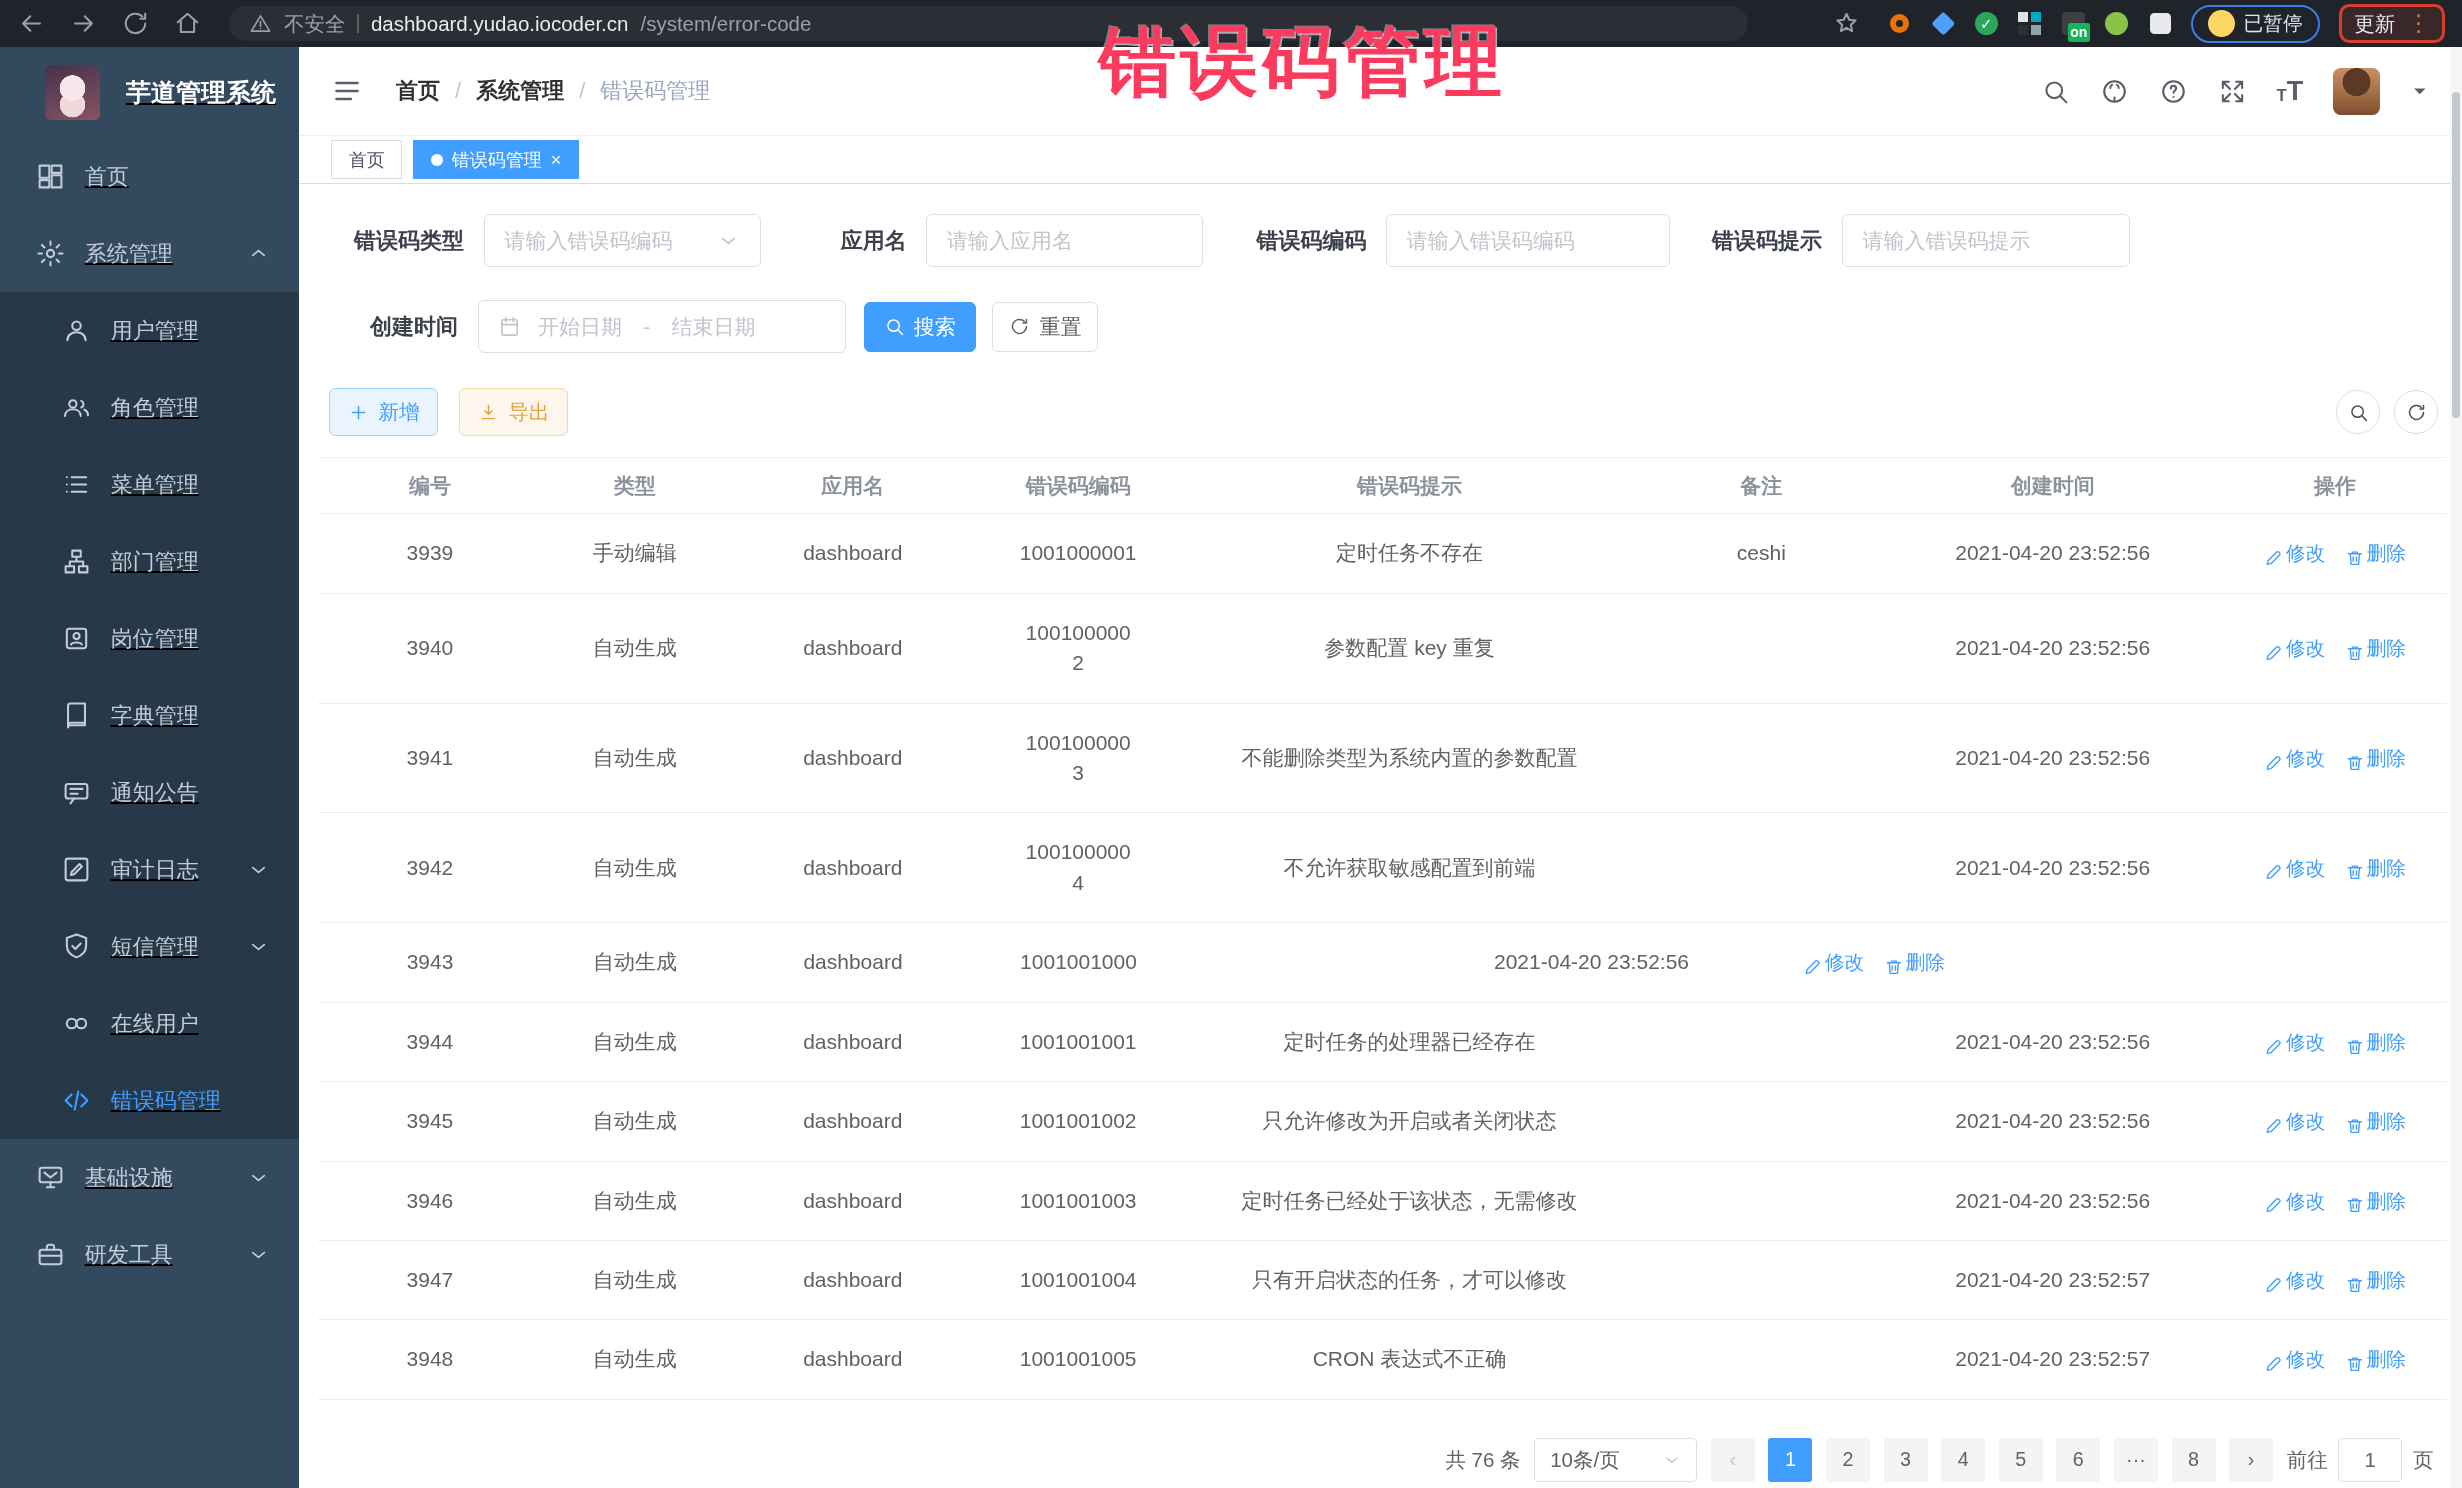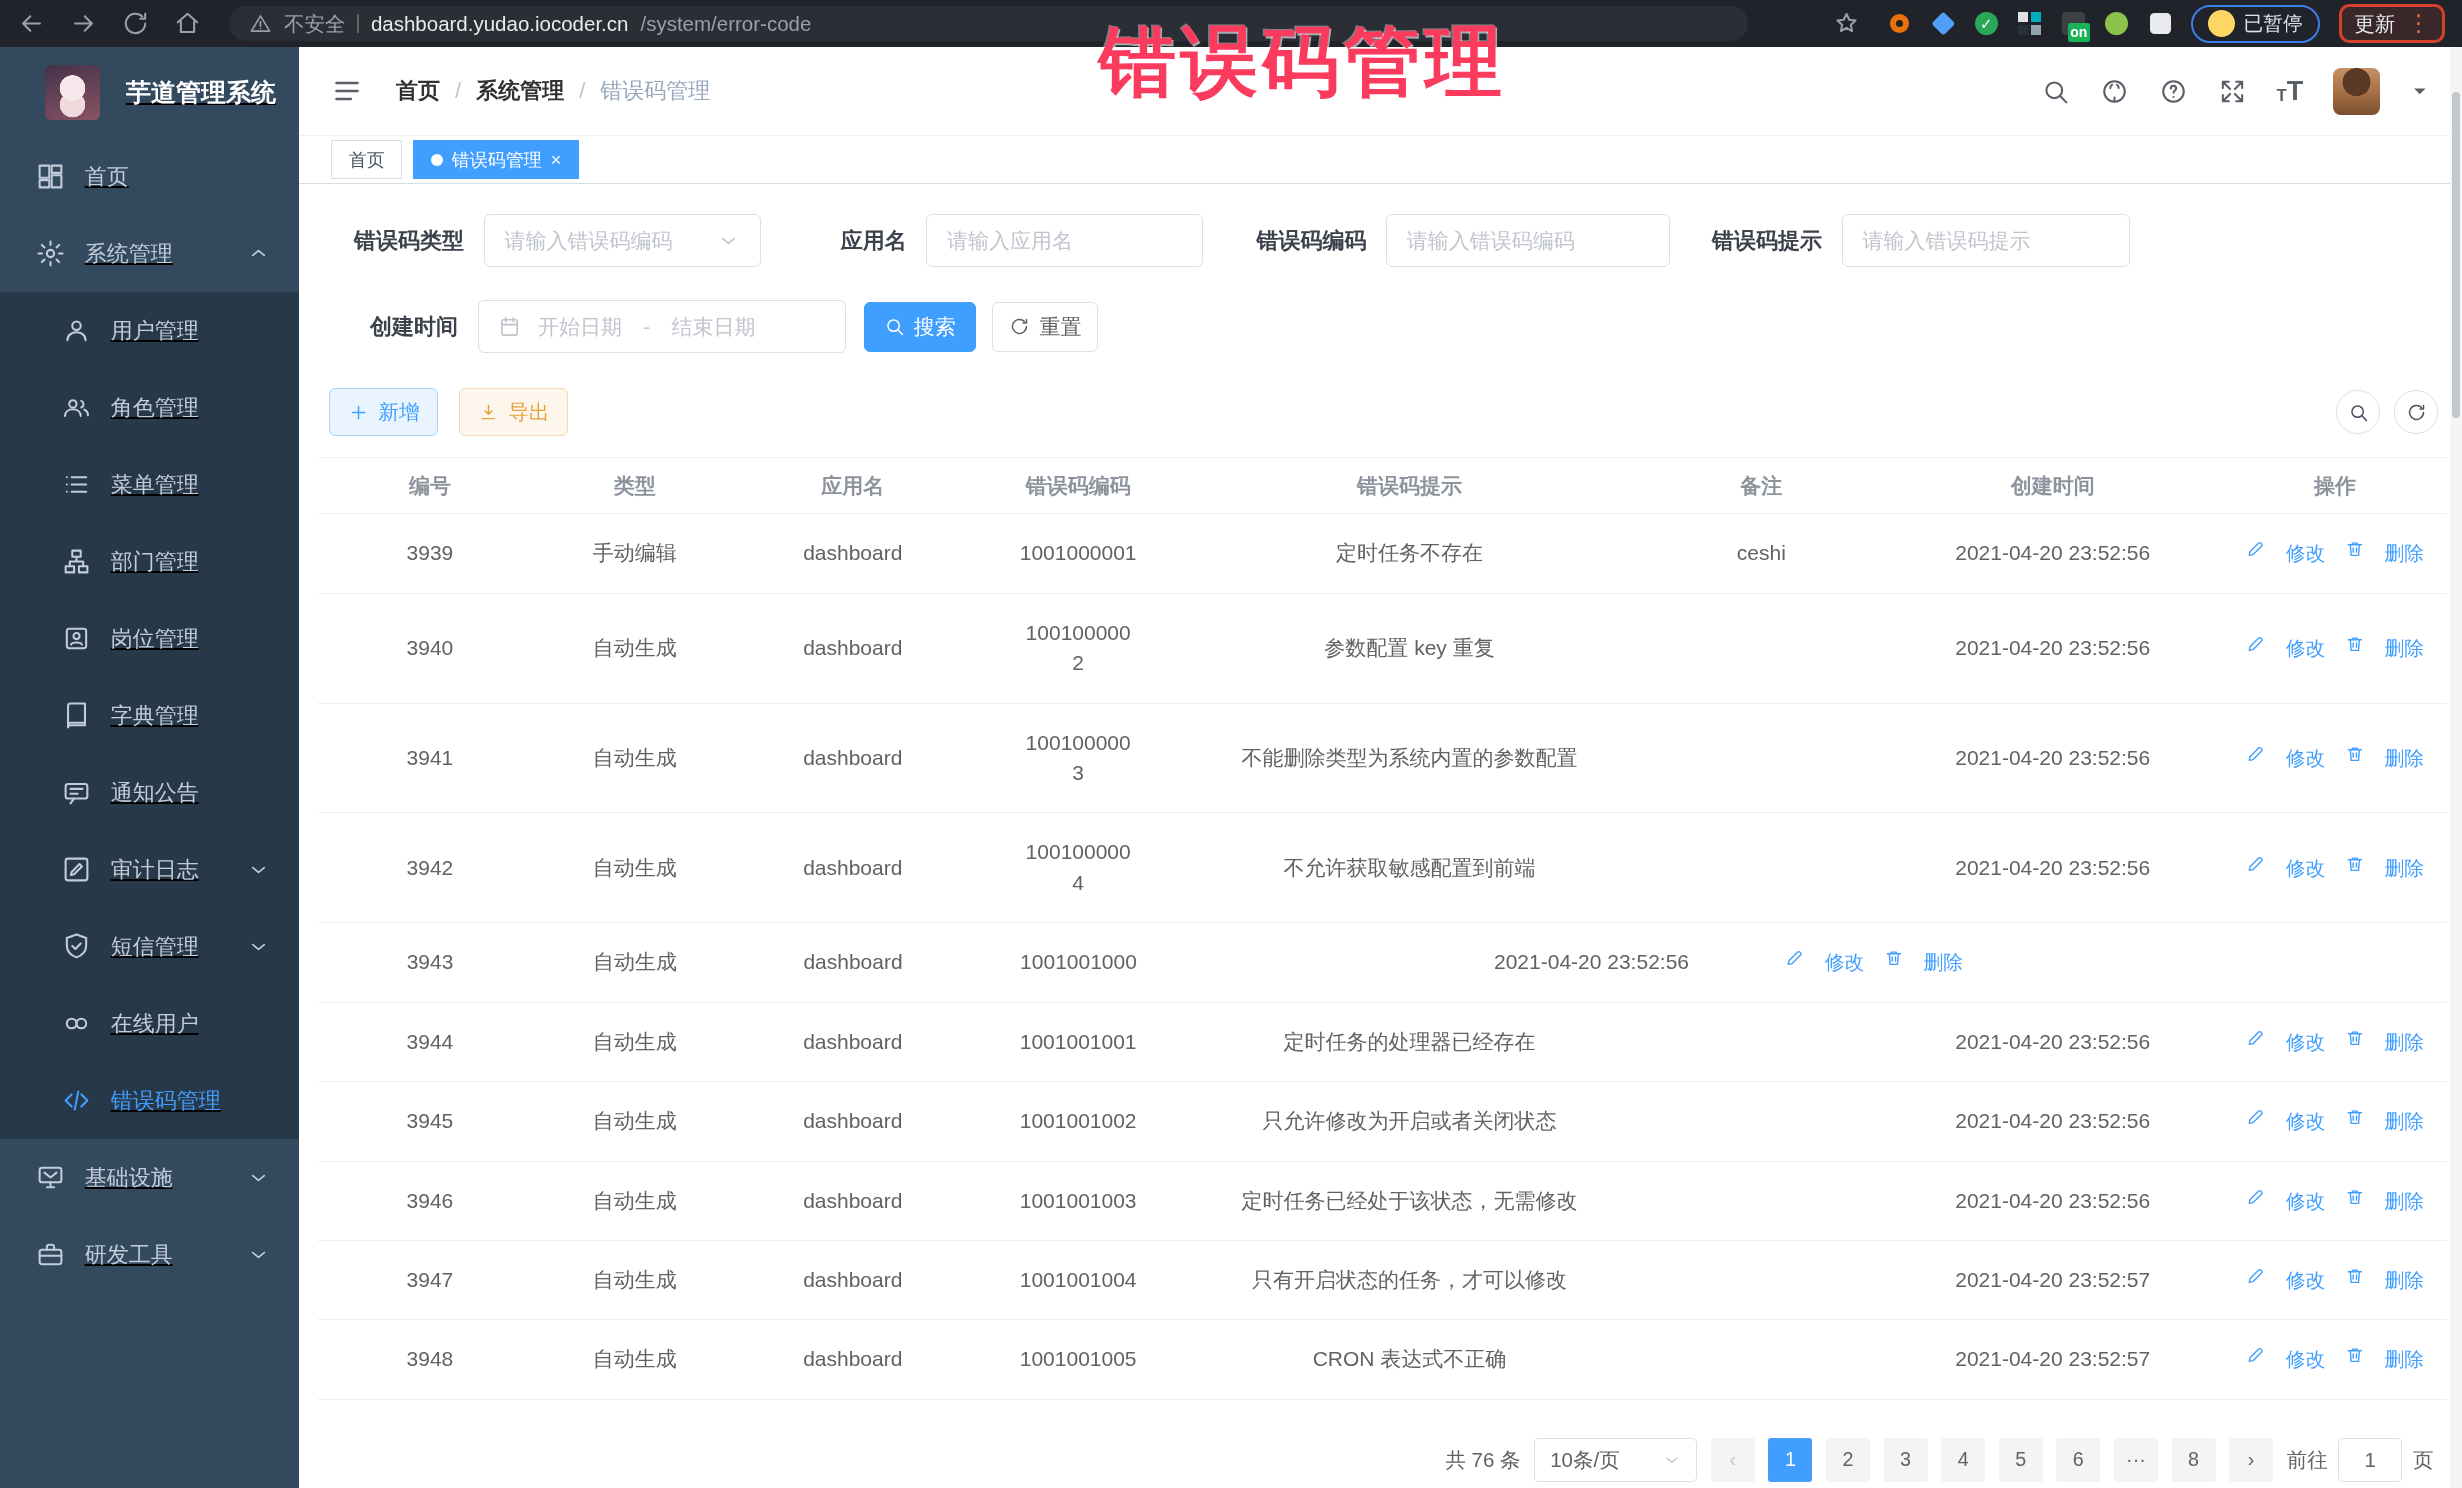--- a/index.html
+++ b/index.html
@@ -110,21 +110,21 @@
   .circle-btn .ic{width:21px;height:21px;}
   .circle-btn + .circle-btn{margin-left:13.6px;}
 
   
   .table{margin-top:21px;border-top:1.5px solid #f0f2f5;}
   .thead{display:flex;border-bottom:1.5px solid #ebeef5;}
   .th{font-size:21px;color:#8c939d;font-weight:700;text-align:center;padding:13.6px 0;}
   .tr{display:flex;align-items:center;border-bottom:1.5px solid #ebeef5;}
   .td{font-size:21px;color:#606266;display:flex;align-items:center;justify-content:center;text-align:center;padding:24px 6px;line-height:1.45;}
   .td .pre{white-space:pre-line;}
-  .rowlink{color:var(--accent);font-size:19.7px;display:inline-flex;align-items:flex-start;gap:20px;cursor:pointer;}
+  .rowlink{color:var(--accent);font-size:19.7px;display:inline-flex;align-items:flex-end;gap:2px;cursor:pointer;}
   .rowlink .ic{width:19.7px;height:19.7px;}
   .rowlink + .rowlink{margin-left:19.7px;}
 
   
   .pagination{display:flex;align-items:center;justify-content:flex-end;gap:13.6px;margin-top:38px;padding-right:13.6px;font-size:20.5px;color:#606266;}
   .psel{width:163px;height:44px;border:1.5px solid #dcdfe6;border-radius:4.5px;display:flex;align-items:center;justify-content:space-between;padding:0 15px;color:#606266;cursor:pointer;}
   .psel .ic{width:19.7px;height:19.7px;color:#c0c4cc;}
   .pbtn{min-width:44px;height:44px;padding:0 7.6px;background:#f4f4f5;border-radius:3px;display:flex;align-items:center;justify-content:center;font-size:19.7px;color:#606266;cursor:pointer;}
   .pbtn.active{background:var(--accent);color:#fff;}
   .pbtn.prev{color:#c0c4cc;}

